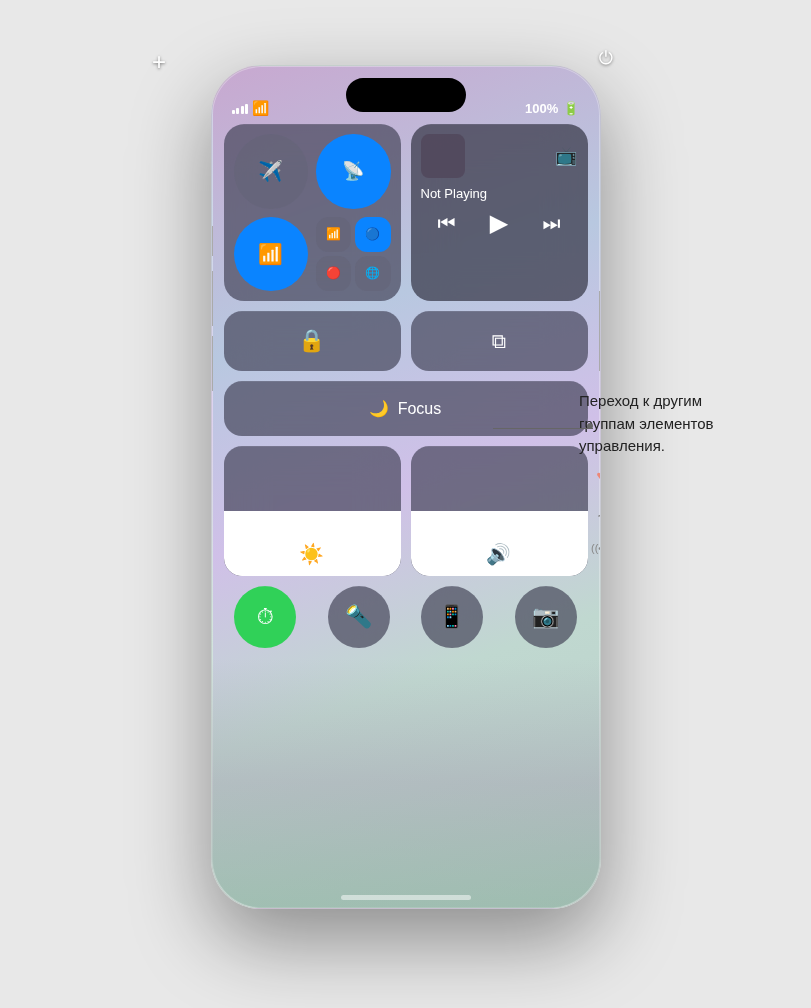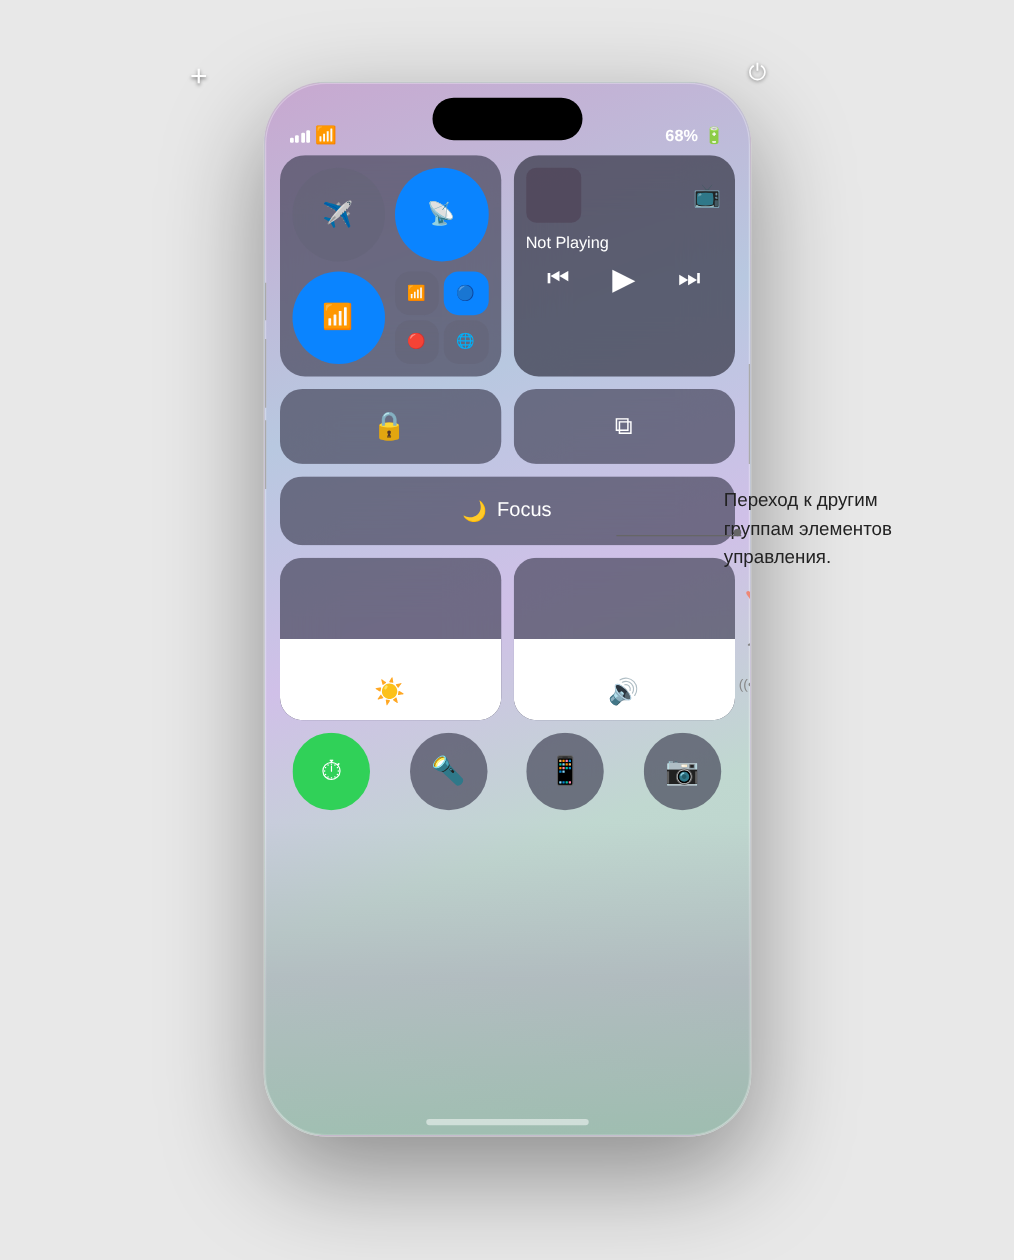--- a/index.html
+++ b/index.html
@@ -393,21 +393,21 @@
       <div class="status-left">
         <div class="signal-bars">
           <div class="signal-bar" style="height:4px;"></div>
           <div class="signal-bar" style="height:6px;"></div>
           <div class="signal-bar" style="height:8px;"></div>
           <div class="signal-bar" style="height:10px;"></div>
         </div>
         <span style="font-size:14px;">📶</span>
       </div>
       <div class="status-right">
-        <span>68%</span>
+        <span>100%</span>
         <span style="font-size:13px;">🔋</span>
       </div>
     </div>
 
     <div class="control-center">
 
       <div class="row1">
 
         <div class="connectivity-block">
 

